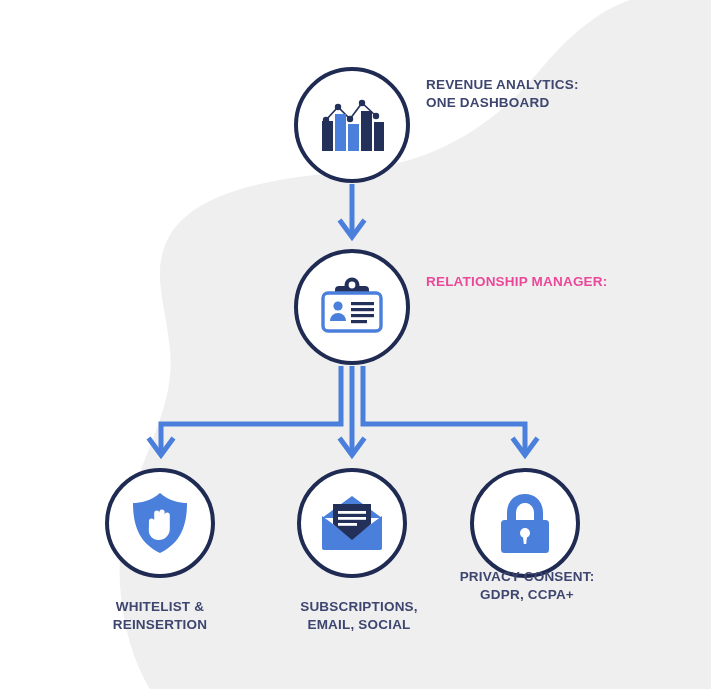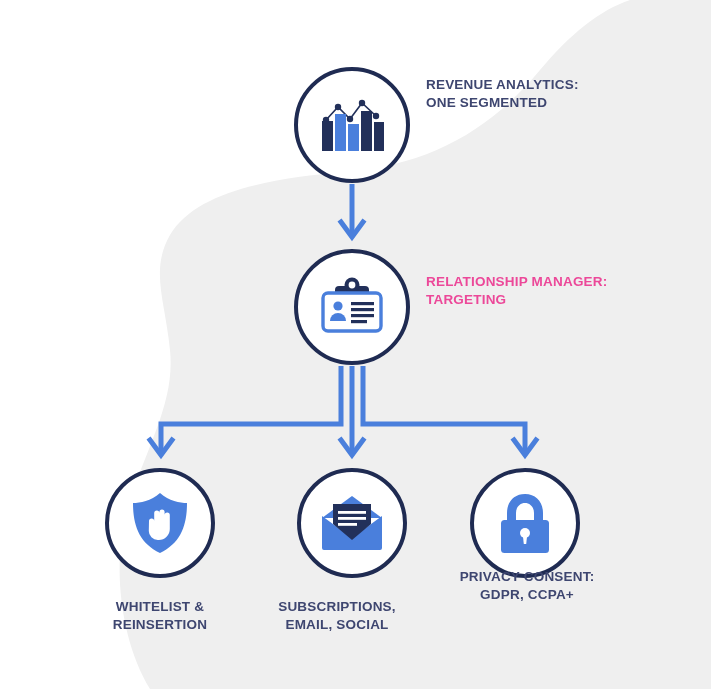--- a/index.html
+++ b/index.html
@@ -109,21 +109,21 @@
       <rect x="2" y="24" width="11" height="30" fill="#22305a"></rect>
       <rect x="15" y="17" width="11" height="37" fill="#4a7fdc"></rect>
       <rect x="28" y="27" width="11" height="27" fill="#4a7fdc"></rect>
       <rect x="41" y="14" width="11" height="40" fill="#22305a"></rect>
       <rect x="54" y="25" width="10" height="29" fill="#22305a"></rect>
     </svg>
   </div>
 
   <div class="label label-right" style="left:426px; top:76px; width:230px; font-size:13.5px; color:#3e4670;">
     <div>REVENUE ANALYTICS:</div>
-    <div>ONE SEGMENTED</div>
+    <div>ONE DASHBOARD</div>
   </div>
 
   <div class="node" style="left:294px; top:249px; width:116px; height:116px; border:4px solid #1f2b52;">
     <svg class="node-icon" width="66" height="62" viewBox="0 0 66 62">
 
       <path d="M20 10 h26 a4 4 0 0 1 4 4 v6 h-34 v-6 a4 4 0 0 1 4 -4 z" fill="#22305a"></path>
       <circle cx="33" cy="9" r="7.5" fill="#22305a"></circle>
       <circle cx="33" cy="9" r="3.4" fill="#ffffff"></circle>
 
       <rect x="4" y="17" width="58" height="38" rx="5" ry="5" fill="#ffffff" stroke="#4a7fdc" stroke-width="3.4"></rect>
@@ -133,21 +133,20 @@
 
       <rect x="32" y="26" width="23" height="3.2" fill="#22305a"></rect>
       <rect x="32" y="32" width="23" height="3.2" fill="#22305a"></rect>
       <rect x="32" y="38" width="23" height="3.2" fill="#22305a"></rect>
       <rect x="32" y="44" width="16" height="3.2" fill="#22305a"></rect>
     </svg>
   </div>
 
   <div class="label label-right" style="left:426px; top:273px; width:250px; font-size:13.5px; color:#ec4899;">
     <div>RELATIONSHIP MANAGER:</div>
-    <div>TARGETING</div>
   </div>
 
   <div class="node" style="left:105px; top:468px; width:110px; height:110px; border:4px solid #1f2b52;">
     <svg class="node-icon" width="58" height="64" viewBox="0 0 58 64">
       <path d="M29 2 C20 10, 9 12, 2 12 C2 34, 8 52, 29 62 C50 52, 56 34, 56 12 C49 12, 38 10, 29 2 Z" fill="#4a7fdc"></path>
 
       <path d="M18 30 a2.6 2.6 0 0 1 5.2 0 v-8 a2.6 2.6 0 0 1 5.2 0 v8
                v-9 a2.6 2.6 0 0 1 5.2 0 v9
                v-6 a2.6 2.6 0 0 1 5.2 0 v14
                a11 11 0 0 1 -11 11 h-1 a9 9 0 0 1 -9 -9 z" fill="#ffffff"></path>
@@ -166,21 +165,21 @@
 
       <path d="M2 22 L32 44 L62 22 L62 54 a2 2 0 0 1 -2 2 H4 a2 2 0 0 1 -2 -2 Z" fill="#4a7fdc"></path>
 
       <path d="M13 10 H51 V30 L32 46 L13 30 Z" fill="#22305a"></path>
       <rect x="18" y="17" width="28" height="2.8" fill="#ffffff"></rect>
       <rect x="18" y="23" width="28" height="2.8" fill="#ffffff"></rect>
       <rect x="18" y="29" width="19" height="2.8" fill="#ffffff"></rect>
     </svg>
   </div>
 
-  <div class="label label-below" style="left:237px; top:598px; width:200px; font-size:13.5px; color:#3e4670;">
+  <div class="label label-below" style="left:259px; top:598px; width:200px; font-size:13.5px; color:#3e4670;">
     <div>SUBSCRIPTIONS,</div>
     <div>EMAIL, SOCIAL</div>
   </div>
 
   <div class="node" style="left:470px; top:468px; width:110px; height:110px; border:4px solid #1f2b52;">
     <svg class="node-icon" width="56" height="62" viewBox="0 0 56 62">
       <path d="M28 2 C17 2, 10 10, 10 21 v12 h9 V21 c0 -6, 4 -10, 9 -10 s9 4, 9 10 v12 h9 V21 C46 10, 39 2, 28 2 Z" fill="#4a7fdc"></path>
       <rect x="4" y="28" width="48" height="33" rx="3.5" ry="3.5" fill="#4a7fdc"></rect>
       <circle cx="28" cy="41" r="5" fill="#ffffff"></circle>
       <path d="M25.6 41 h4.8 l-1.2 11 h-2.4 z" fill="#ffffff"></path>

